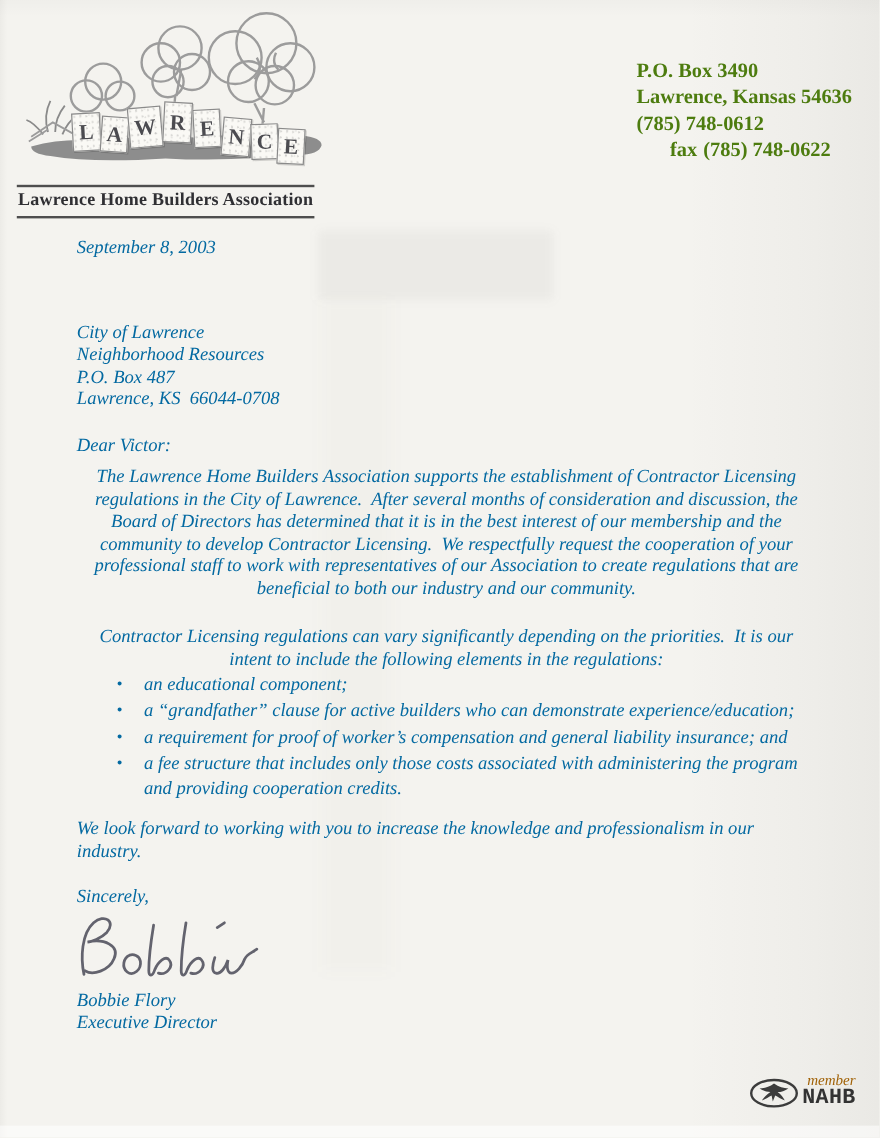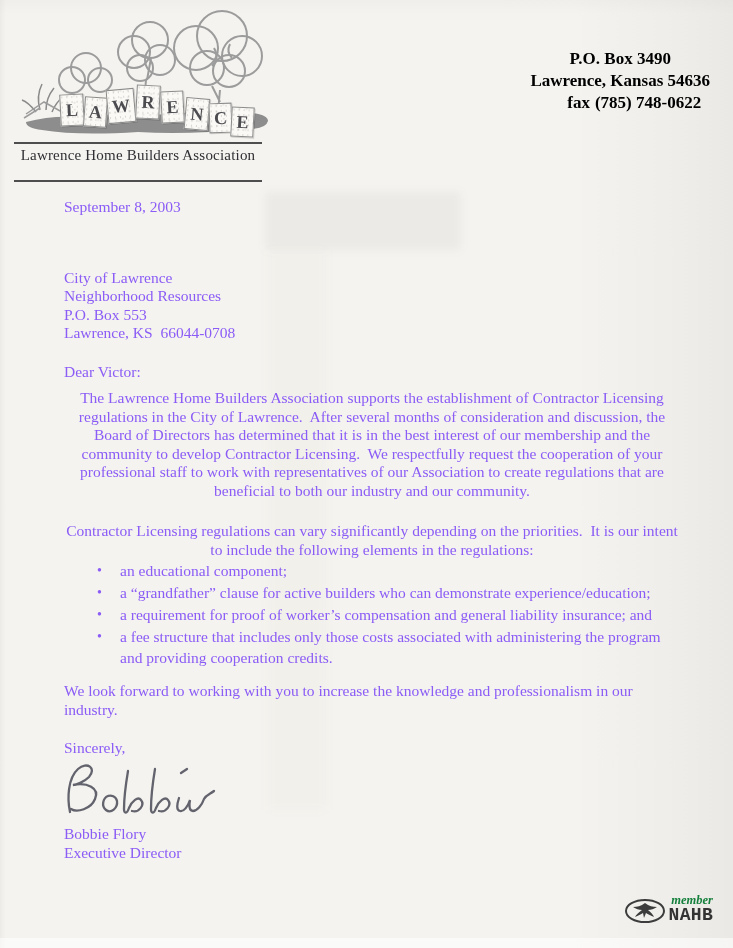--- a/index.html
+++ b/index.html
@@ -30,55 +30,55 @@
     position:absolute;box-sizing:border-box;
     border:1.5px solid #8a8a8a;background:
       radial-gradient(circle at 30% 40%, rgba(60,60,60,0.18) 0.7px, transparent 1.1px) 0 0/5px 5px,
       radial-gradient(circle at 70% 70%, rgba(60,60,60,0.12) 0.6px, transparent 1px) 2px 3px/7px 7px,
       #faf9f5;
     display:flex;align-items:center;justify-content:center;
     font-weight:bold;font-size:18px;color:#4b4b50;
     box-shadow:1px 1px 0 rgba(0,0,0,0.15);
   }
   .org-banner{
-    position:absolute;left:14px;top:142px;width:248px;
+    position:absolute;left:14px;top:154px;width:248px;
     border-top:2px solid #4e4e4e;border-bottom:2px solid #4e4e4e;
-    padding:3px 0 16px;text-align:center;
-    font-weight:normal;font-size:15px;color:#2f2f33;letter-spacing:0.2px;
+    padding:3px 0 4px;text-align:center;
+    font-weight:bold;font-size:15px;color:#2f2f33;letter-spacing:0.2px;
     background:transparent;
   }
 
   
   .contact{
-    position:absolute;right:23px;top:48px;text-align:center;
-    font-size:17px;line-height:22px;font-weight:bold;color:#000000;
+    position:absolute;right:23px;top:48px;text-align:left;
+    font-size:17px;line-height:22px;font-weight:bold;color:#4d7c0f;
   }
   .contact .fax-label{font-weight:bold;margin-right:5px;margin-left:28px;}
 
   
   .body-col{position:absolute;left:64px;top:196px;width:616px;
-    font-size:15.5px;line-height:18.5px;color:#8b5cf6;}
+    font-size:15.5px;line-height:18.5px;color:#0369a1;font-style:italic;}
   .date-line{margin:2px 0 52px 0;}
   .recipient{margin:0 0 20px 0;}
   .recipient div{white-space:pre-wrap;}
   .salutation{margin:0 0 8px 0;}
   .para{margin:0 0 22px 0;white-space:pre-wrap;text-align:center;}
   .para.tight{margin-bottom:1px;}
   ul.points{list-style:none;margin:0 0 8px 0;padding:0;}
   ul.points li{position:relative;padding-left:56px;line-height:21px;margin:0 0 1px 0;}
   ul.points .bullet{position:absolute;left:33px;top:0;font-size:14px;}
   .closing{margin:14px 0 20px 0;white-space:pre-wrap;}
   .valediction{margin:0 0 4px 0;}
   .sig-svg{display:block;margin:2px 0 4px -4px;}
   .signer{line-height:19px;}
 
   
   .nahb{position:absolute;right:20px;bottom:24px;display:flex;align-items:flex-end;}
   .nahb-text{display:flex;flex-direction:column;align-items:flex-end;margin-left:2px;}
-  .nahb-member{font-style:italic;font-weight:bold;font-size:12.5px;color:#15803d;
+  .nahb-member{font-style:italic;font-weight:normal;font-size:12.5px;color:#a16207;
     line-height:12px;margin-bottom:1px;}
   .nahb-abbrev{font-family:Liberation Mono, monospace;
     font-weight:bold;font-size:18px;line-height:17px;color:#333;letter-spacing:0.3px;}
 </style>
 </head>
 <body>
 
 <div class="paper-vignette"></div>
 <div class="scan-band"></div>
 <div class="scan-streak"></div>
@@ -120,32 +120,33 @@
   <div class="logo-block" style="left:171px;top:88px;width:24px;height:32px;transform:rotate(5deg);">N</div>
   <div class="logo-block" style="left:195px;top:93px;width:23px;height:30px;transform:rotate(-2deg);">C</div>
   <div class="logo-block" style="left:217px;top:97px;width:23px;height:30px;transform:rotate(3deg);">E</div>
 </div>
 
 <div class="org-banner">Lawrence Home Builders Association</div>
 
 <div class="contact">
   <div>P.O. Box 3490</div>
   <div>Lawrence, Kansas 54636</div>
+  <div>(785) 748-0612</div>
   <div>
     <span class="fax-label">fax</span><span>(785) 748-0622</span>
   </div>
 </div>
 
 <div class="body-col">
   <div class="date-line">September 8, 2003</div>
 
   <div class="recipient">
     <div>City of Lawrence</div>
     <div>Neighborhood Resources</div>
-    <div>P.O. Box 553</div>
+    <div>P.O. Box 487</div>
     <div>Lawrence, KS  66044-0708</div>
   </div>
 
   <div class="salutation">Dear Victor:</div>
 
   <p class="para">The Lawrence Home Builders Association supports the establishment of Contractor Licensing regulations in the City of Lawrence.  After several months of consideration and discussion, the Board of Directors has determined that it is in the best interest of our membership and the community to develop Contractor Licensing.  We respectfully request the cooperation of your professional staff to work with representatives of our Association to create regulations that are beneficial to both our industry and our community.</p>
 
   <p class="para tight">Contractor Licensing regulations can vary significantly depending on the priorities.  It is our intent to include the following elements in the regulations:</p>
 
   <ul class="points">

